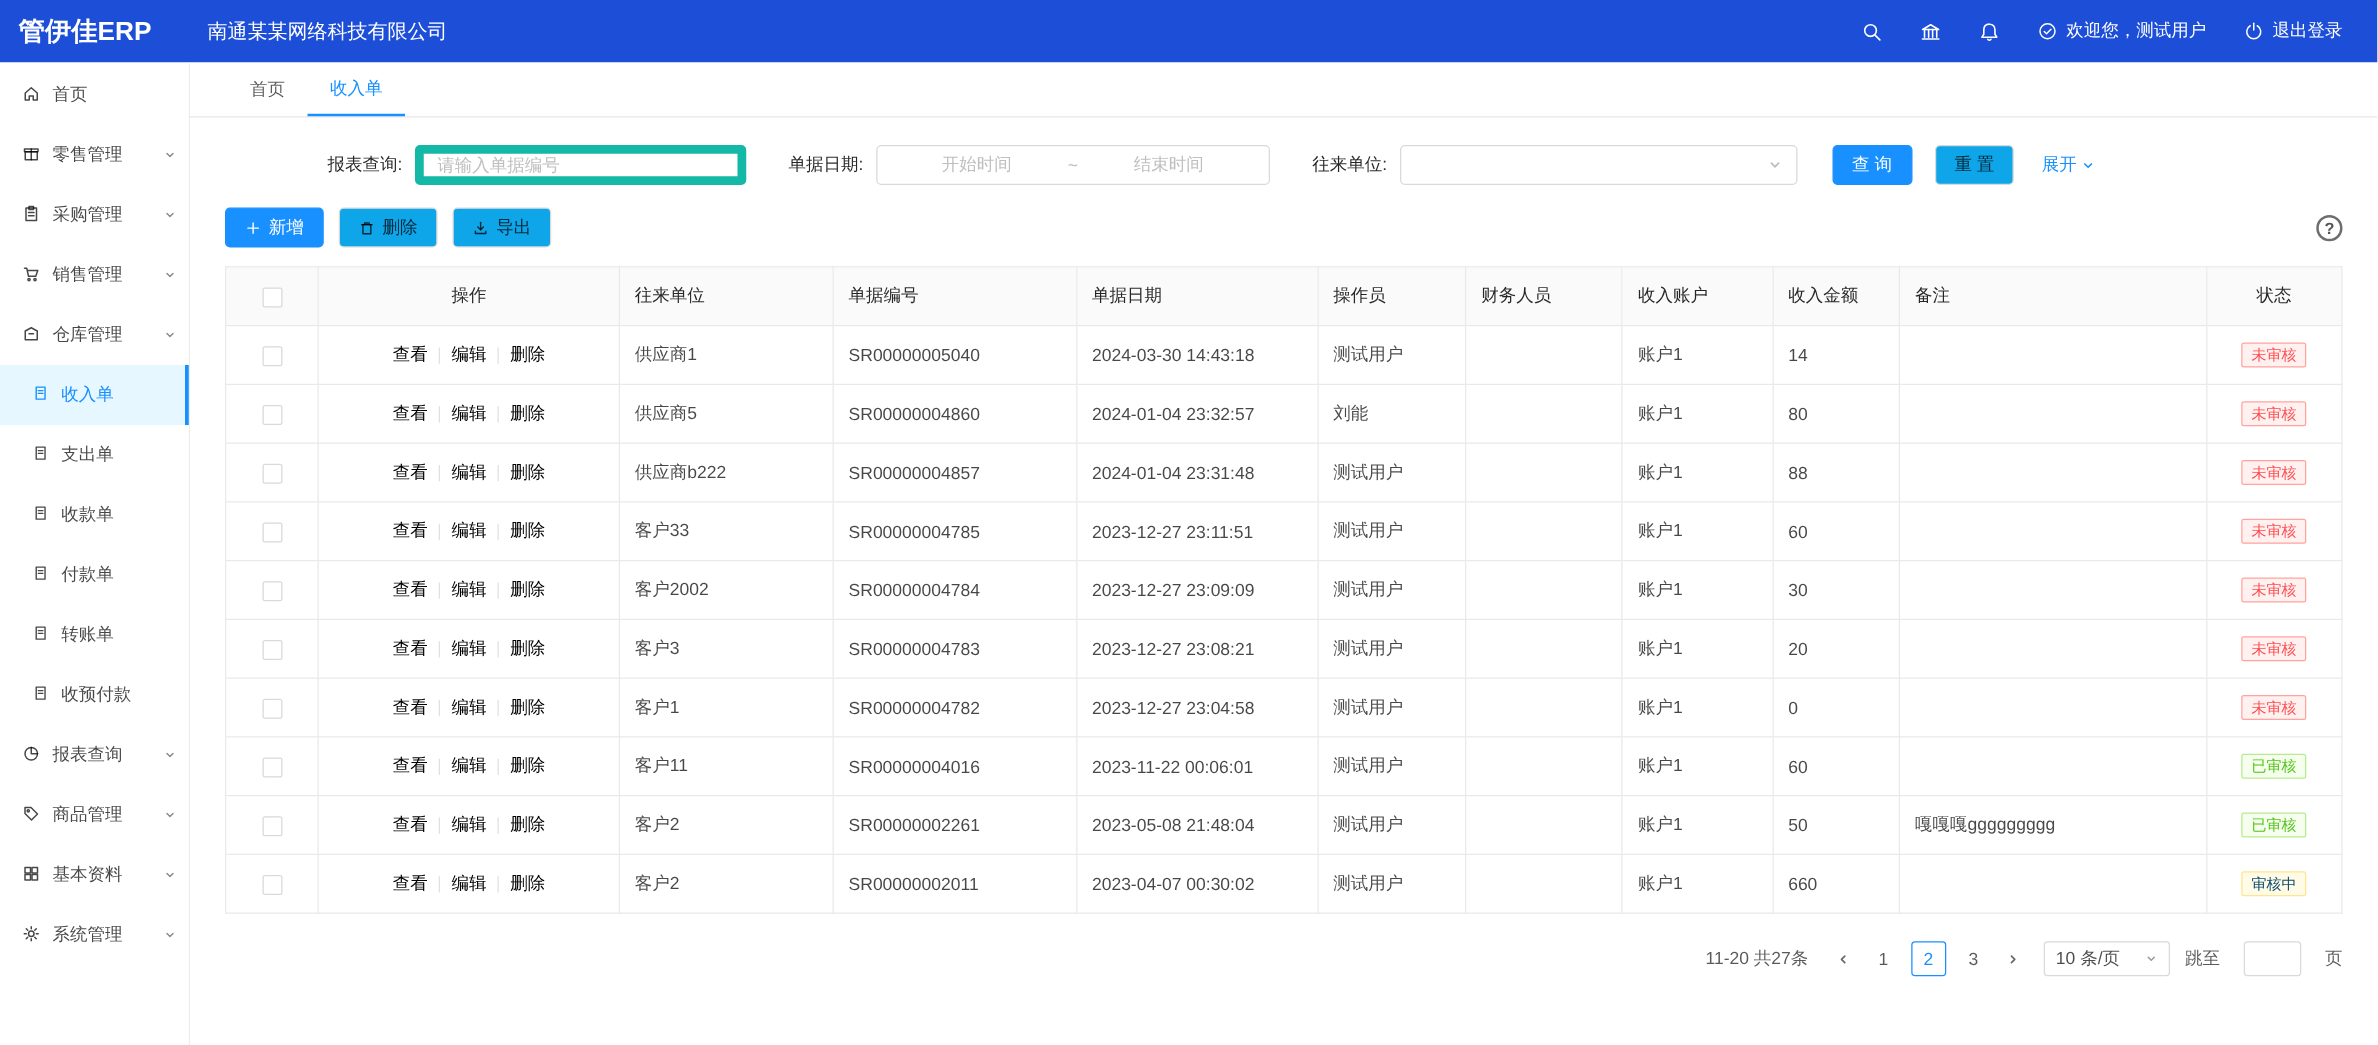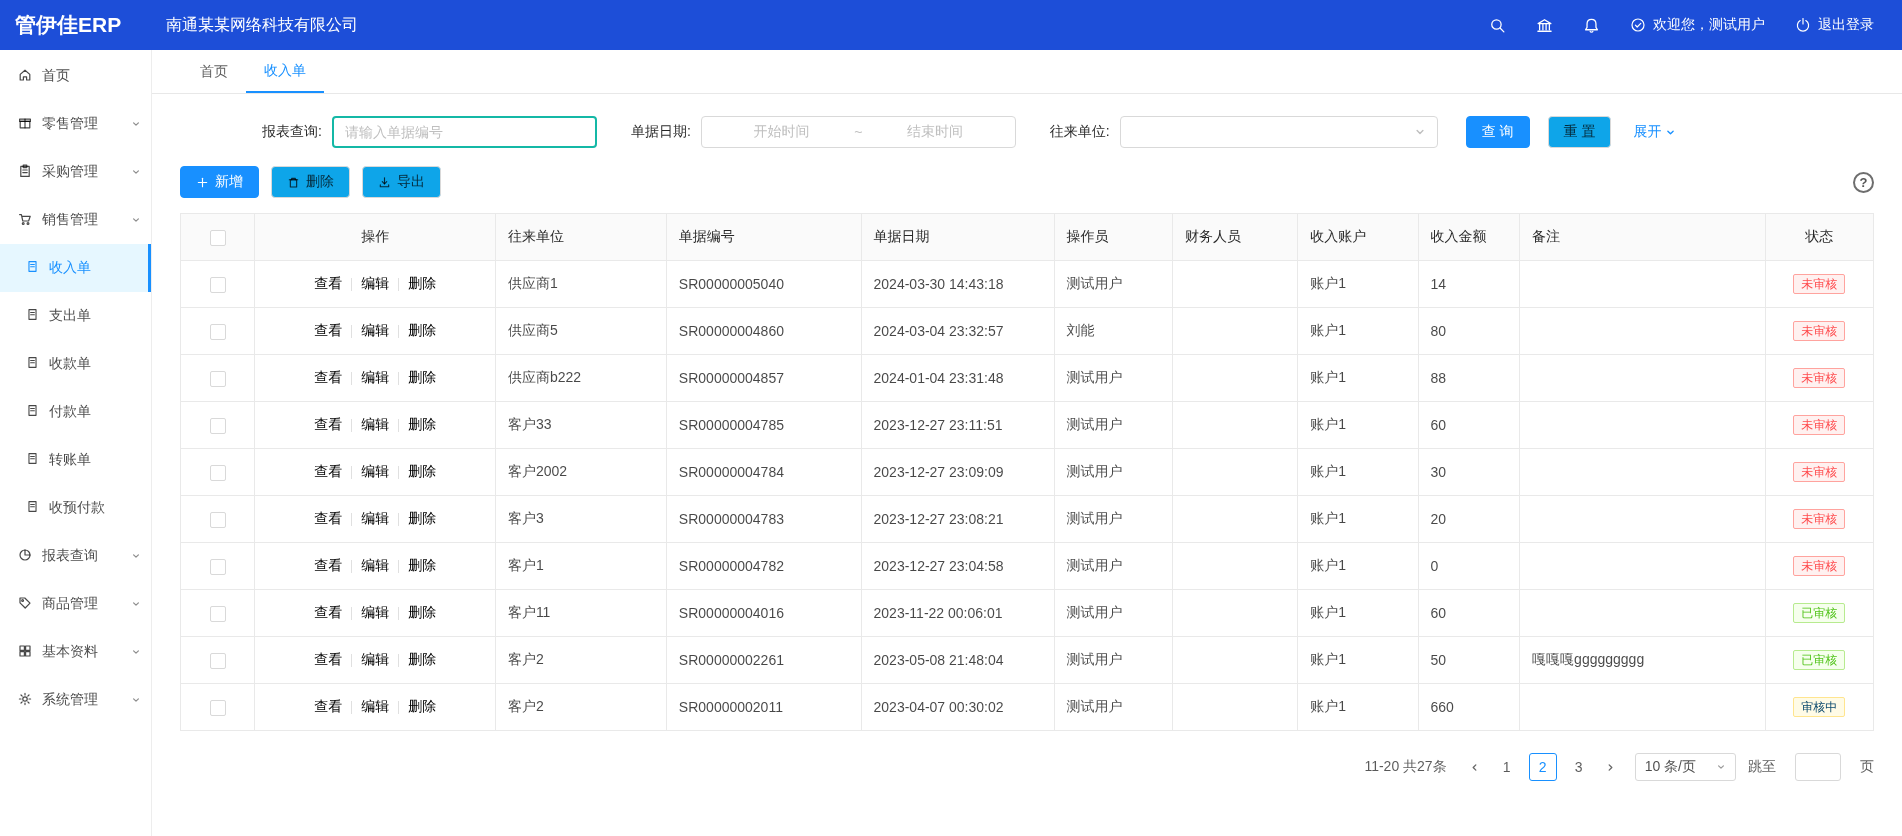--- a/index.html
+++ b/index.html
@@ -32,21 +32,21 @@
   .sub-item.selected { background:#e6f7ff; color:#1890ff; border-right:3px solid #1890ff; }
   
   .content { flex:1; min-width:0; display:flex; flex-direction:column; background:#fff; }
   .tabbar { height:44px; flex-shrink:0; border-bottom:1px solid #e8e8e8; display:flex; align-items:stretch; padding-left:30px; }
   .tab { display:flex; align-items:center; padding:0 18px; font-size:14px; color:rgba(0,0,0,0.65); cursor:pointer; }
   .tab.active { color:#1890ff; border-bottom:2px solid #1890ff; }
   .main { flex:1; padding:0 28px; }
   
   .filter-row { display:flex; align-items:center; margin-top:22px; padding-left:82px; }
   .f-label { font-size:14px; color:rgba(0,0,0,0.85); margin-right:10px; white-space:nowrap; }
-  .f-input { width:265px; height:32px; border:2px solid #14b8a6; border-radius:4px; padding:0 11px; font-size:14px; color:rgba(0,0,0,0.7); outline:none; font-family:inherit; }
+  .f-input { width:265px; height:32px; border:7px solid #14b8a6; border-radius:4px; padding:0 11px; font-size:14px; color:rgba(0,0,0,0.7); outline:none; font-family:inherit; }
   .f-input::placeholder { color:#bfbfbf; }
   .f-gap { width:34px; flex-shrink:0; }
   .date-range { width:315px; height:32px; border:1px solid #d9d9d9; border-radius:4px; display:flex; align-items:center; padding:0 11px; cursor:pointer; }
   .date-range .ph { flex:1; text-align:center; color:#bfbfbf; font-size:14px; }
   .date-sep { color:#bfbfbf; margin:0 4px; }
   .f-select { width:318px; height:32px; border:1px solid #d9d9d9; border-radius:4px; display:flex; align-items:center; justify-content:flex-end; padding:0 11px; color:#bfbfbf; cursor:pointer; background:#fff; }
   .btn { height:32px; border-radius:4px; border:1px solid #d9d9d9; background:#0ea5e9; font-size:14px; color:rgba(0,0,0,0.75); display:inline-flex; align-items:center; padding:0 15px; cursor:pointer; font-family:inherit; white-space:nowrap; }
   .btn-primary { background:#1890ff; border-color:#1890ff; color:#fff; }
   .btn .btn-ic { margin-right:6px; }
   .search-btn { margin-left:28px; }
@@ -171,20 +171,32 @@
             <circle cx="10" cy="11.6" r="0.9"></circle>
             <path d="M1.6 2.6 H3.4 L4.8 9 H10.6 L12.2 4.4 H4.1"></path>
           </svg></span>
       <span class="s-label">销售管理</span>
       <span class="s-arrow">
           <svg class="ic" width="10" height="10" viewBox="0 0 10 10">
             <path d="M2.6 3.8 L5 6.2 L7.4 3.8"></path>
           </svg>
         </span>
     </div>
+    <div class="side-item">
+      <span class="s-icon"><svg class="ic" width="14" height="14" viewBox="0 0 14 14">
+            <path d="M2.2 4.8 L7 2.2 L11.8 4.8 V11.8 H2.2 Z"></path>
+            <line x1="5.2" y1="7" x2="8.8" y2="7"></line>
+          </svg></span>
+      <span class="s-label">仓库管理</span>
+      <span class="s-arrow">
+          <svg class="ic" width="10" height="10" viewBox="0 0 10 10">
+            <path d="M2.6 3.8 L5 6.2 L7.4 3.8"></path>
+          </svg>
+        </span>
+    </div>
     <div class="sub-item selected">
       <span class="s-icon"><svg class="ic" width="13" height="13" viewBox="0 0 14 14">
             <rect x="3.2" y="1.8" width="7.6" height="10.4"></rect>
             <line x1="5" y1="4.8" x2="9" y2="4.8"></line>
             <line x1="5" y1="7.2" x2="9" y2="7.2"></line>
           </svg></span>
       <span class="s-label">收入单</span>
     </div>
     <div class="sub-item">
       <span class="s-icon"><svg class="ic" width="13" height="13" viewBox="0 0 14 14">
@@ -385,21 +397,21 @@
     <td>账户1</td>
     <td>14</td>
     <td></td>
     <td class="t-center"><span class="badge badge-red">未审核</span></td>
   </tr>
             <tr>
     <td class="t-center"><span class="checkbox"></span></td>
     <td class="t-center"><span class="row-actions"><a class="action-link">查看</a><span class="action-divider"></span><a class="action-link">编辑</a><span class="action-divider"></span><a class="action-link">删除</a></span></td>
     <td>供应商5</td>
     <td>SR00000004860</td>
-    <td>2024-03-04 23:32:57</td>
+    <td>2024-01-04 23:32:57</td>
     <td>刘能</td>
     <td></td>
     <td>账户1</td>
     <td>80</td>
     <td></td>
     <td class="t-center"><span class="badge badge-red">未审核</span></td>
   </tr>
             <tr>
     <td class="t-center"><span class="checkbox"></span></td>
     <td class="t-center"><span class="row-actions"><a class="action-link">查看</a><span class="action-divider"></span><a class="action-link">编辑</a><span class="action-divider"></span><a class="action-link">删除</a></span></td>

